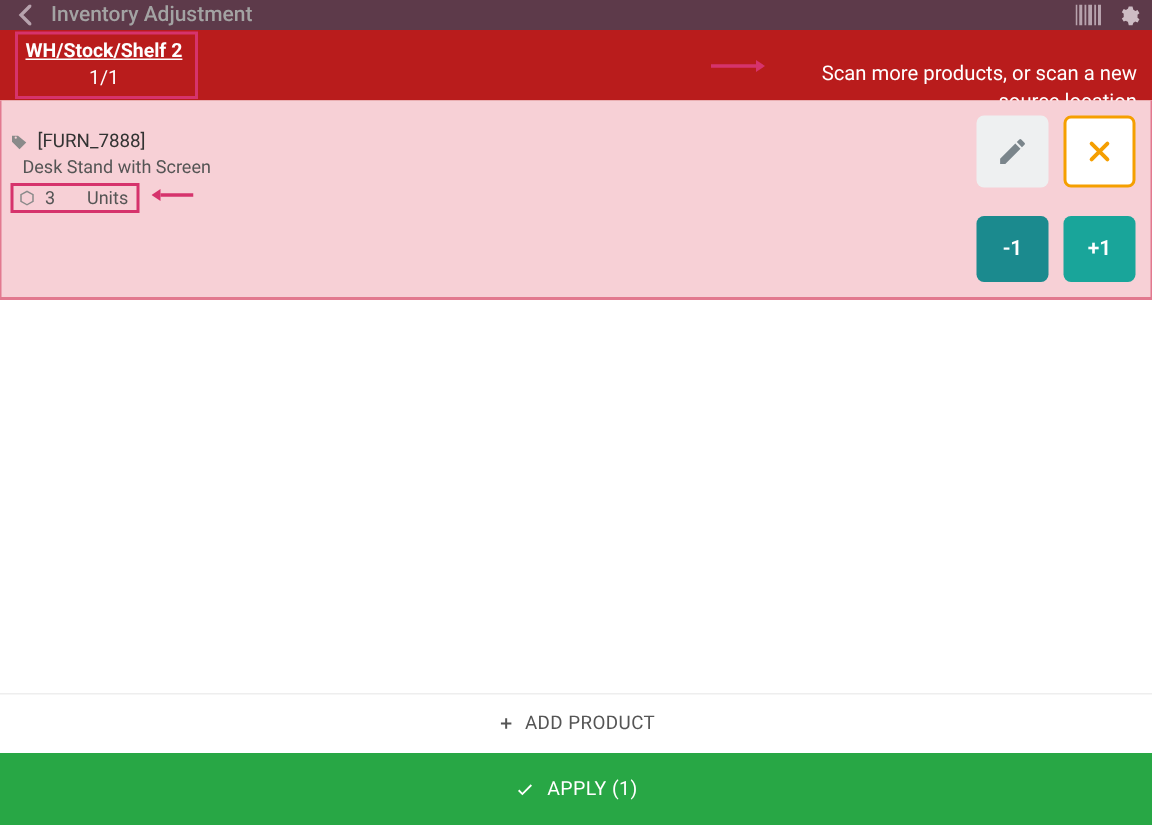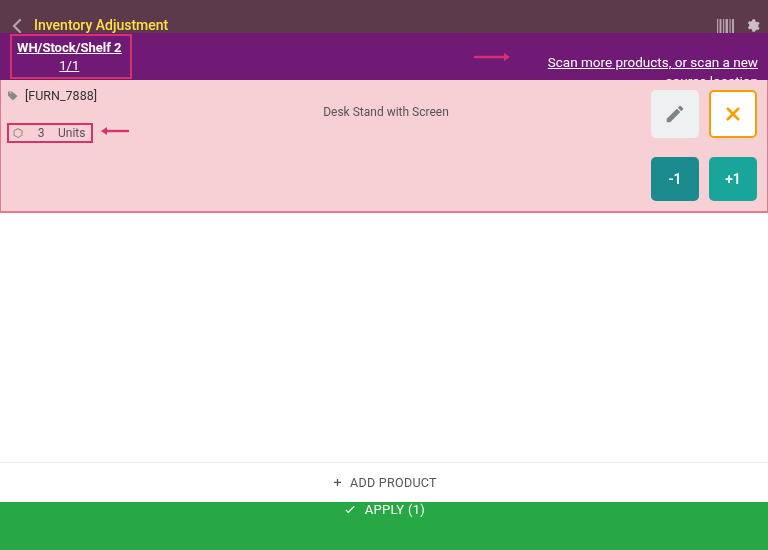--- a/index.html
+++ b/index.html
@@ -1,63 +1,61 @@
 <!DOCTYPE html>
 <html><head>
 <meta charset="utf-8">
 <style>
   * { box-sizing: border-box; margin: 0; padding: 0; }
   html, body { width: 768px; height: 550px; font-family: -apple-system, "Segoe UI", Roboto, Arial, sans-serif; overflow: hidden; background:#fff;}
   
   .topbar {
-    height: 33px;
+    height: 20px;
     background: #5d3a4a;
-    color: #fde047;
+    color: #a3a3a3;
     display: flex;
-    align-items: flex-end;
+    align-items: center;
     padding: 0 8px;
   }
   .topbar .back { width: 16px; display:flex; align-items:center; justify-content:center; }
   .topbar .title { margin-left: 10px; font-size: 14px; font-weight: 500; }
   .topbar .spacer { flex: 1; }
   .topbar .topicon { margin-left: 10px; display:flex; align-items:center; color:#cdbcc4; }
 
   .subbar {
     height: 47px;
-    background: #701a75;
+    background: #b91c1c;
     color: #fff;
     display: flex;
     align-items: center;
     padding: 12px 10px;
     position: relative;
     font-size: 13px;
-    text-decoration: underline;
   }
   .loc-box {
     border: 2px solid #d6336c;
     padding: 3px 8px 3px 5px;
     line-height: 1.35;
   }
   .loc-path { font-weight: 700; text-decoration: underline; }
   .loc-count { color: #fff; font-weight:400;text-align:center; }
   .subbar .spacer { flex:1; }
   .hint { text-align: right; font-size: 13.5px; line-height:1.35; max-width: 240px; margin-top: 30px; }
   .arrow-right-long {
     color:#d6336c; margin-right: 8px; display:flex; align-items:center;
   }
 
   .card {
     background: #f7d0d6;
     border: 1px solid #e2798f;
     border-top: none;
     border-bottom: 2px solid #e2798f;
-    padding: 8px 10px 12px 6px;
+    padding: 20px 10px 12px 6px;
     position: relative;
     min-height: 133px;
-    text-align: center;
   }
   .card .row1 { display:flex; align-items:center; gap:6px; color:#333; font-size:12.5px; }
   .card .sku { font-weight:400; }
   .card .desc { margin-left: 8px; font-size: 12px; color:#555; margin-top:2px;}
   .qty-box {
     display:inline-flex; align-items:center; gap:6px;
     border: 2px solid #d6336c;
     padding: 1px 6px 1px 3px;
     margin-top: 4px;
     font-size: 12px;
@@ -83,21 +81,21 @@
   .teal-btn.plus { background:#19a59a; }
 
   .blank { flex:1; }
 
   .addbar {
     height: 40px; border-top:1px solid #eee; display:flex; align-items:center; justify-content:center;
     color:#555; font-size:12.5px; letter-spacing:.3px;
   }
   .addbar .plus { margin-right:6px; font-weight:700; }
   .applybar {
-    height: 48px; background:#28a745; color:#fff; display:flex; align-items:flex-start; justify-content:center;
+    height: 48px; background:#28a745; color:#fff; display:flex; align-items:center; justify-content:center;
     font-size:13px; letter-spacing:.3px;
   }
   .applybar .check { margin-right:8px; }
 
   .col { display:flex; flex-direction:column; height:550px; }
 
   svg { display:block; }
 </style>
 </head>
 <body>

